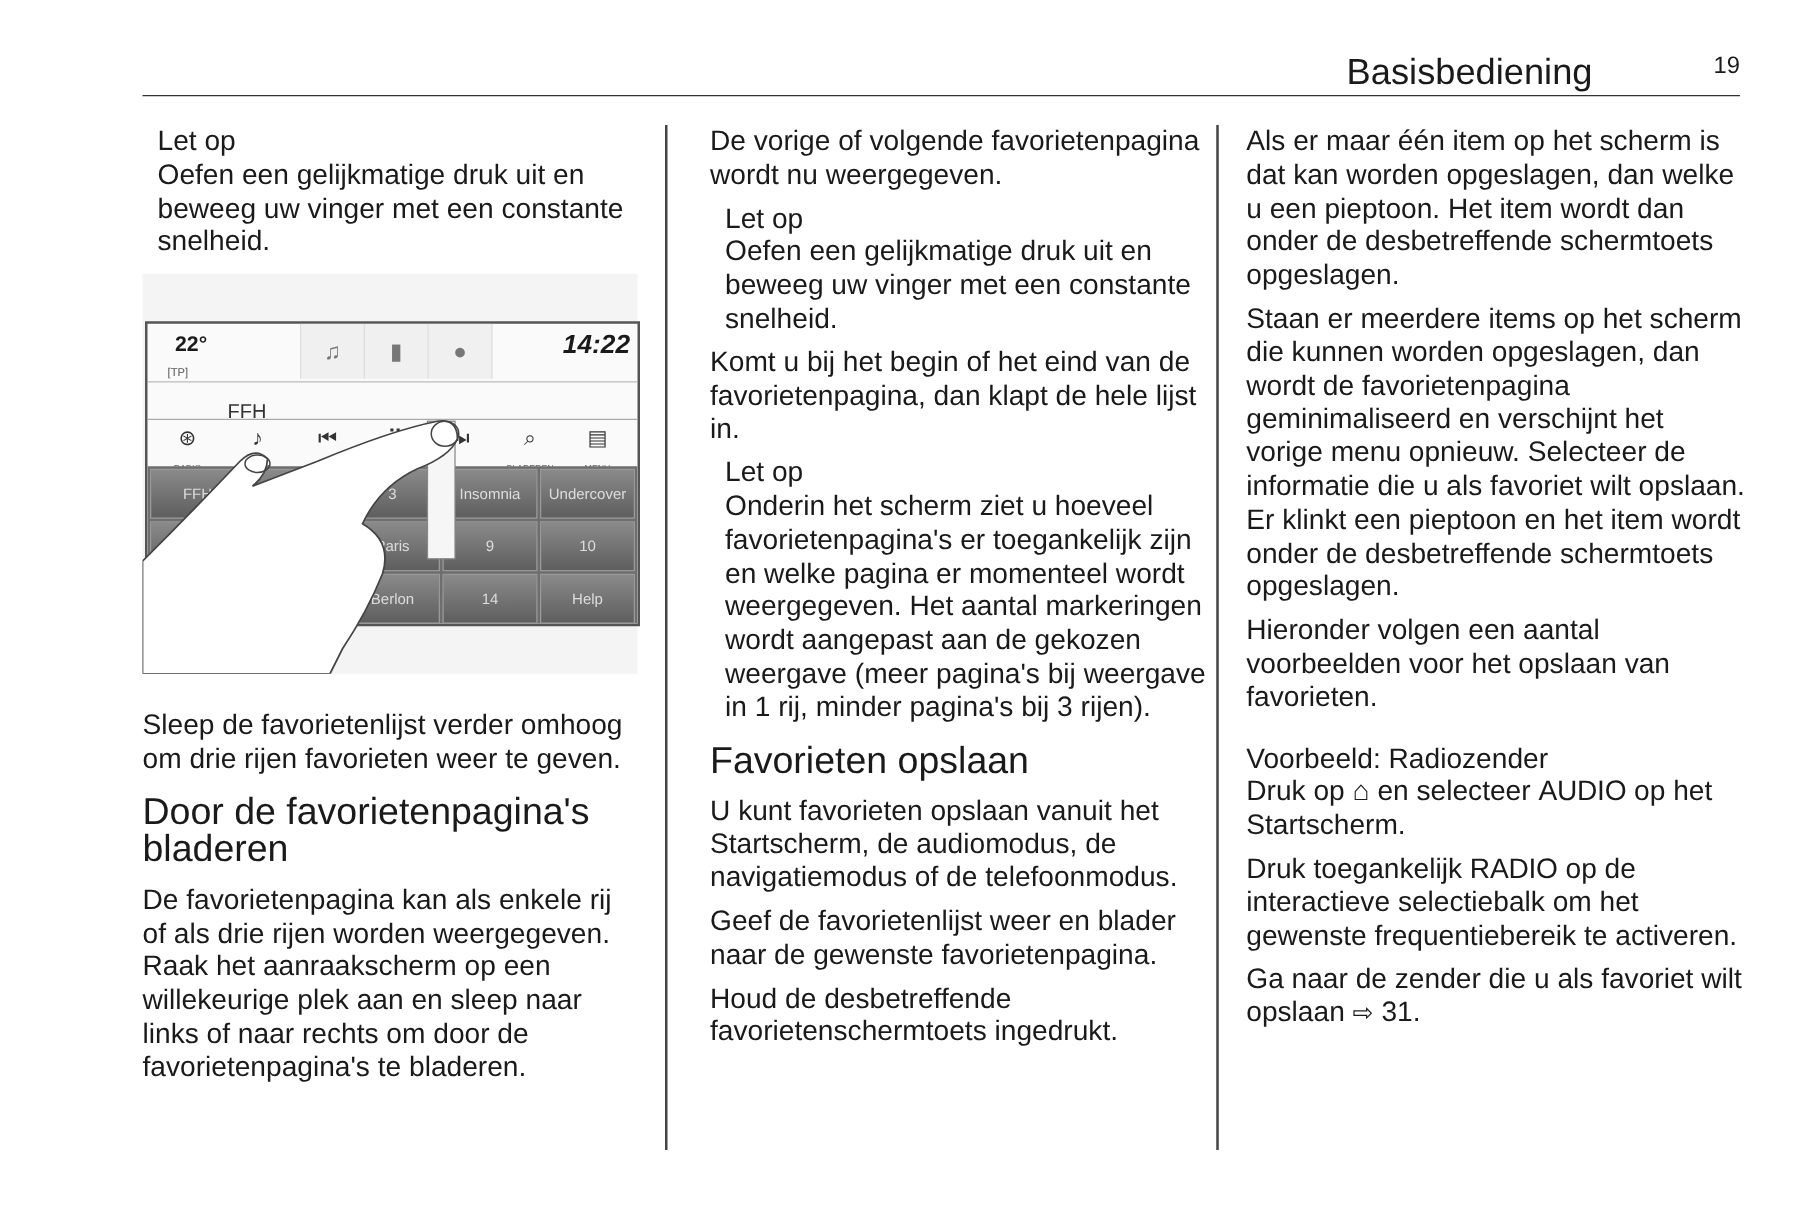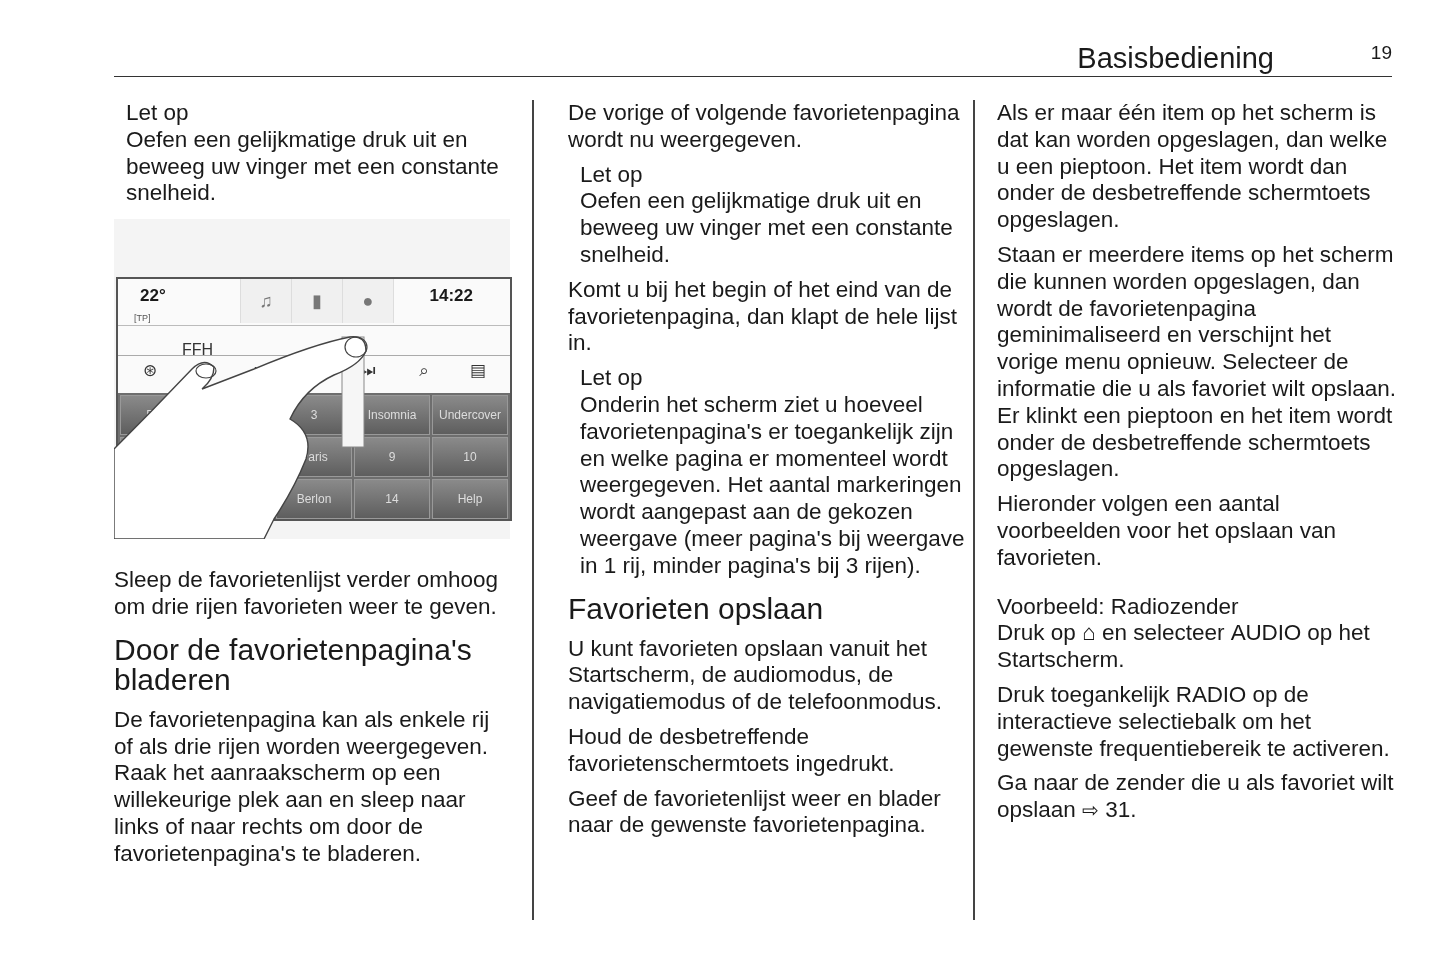--- a/index.html
+++ b/index.html
@@ -20,25 +20,25 @@
     .note { margin: 0 0 8px 12px; }
     .note .nt { display: block; }
     h2 { font-weight: normal; font-size: 30px; line-height: 30px; margin: 14px 0 12px 0; }
     .ex-title { display: block; margin-top: 22px; }
     .b { font-weight: normal; letter-spacing: -0.2px; }
     .ref { font-size: 20px; }
 
     
     .illus { position: relative; width: 396px; height: 320px; margin: 12px 0 28px 0; background: #f4f4f4; }
     .screen { position: absolute; left: 2px; top: 38px; width: 392px; height: 240px;
-              border: 2px solid #555; background: #fafafa; overflow: hidden; margin-top: 20px; }
+              border: 2px solid #555; background: #fafafa; overflow: hidden; }
     .topbar { position: absolute; left: 0; top: 0; width: 100%; height: 46px; border-bottom: 1px solid #bbb; }
     .temp { position: absolute; left: 22px; top: 4px; font-weight: bold; font-size: 17px; }
     .tp { position: absolute; left: 16px; top: 26px; font-size: 9px; color: #555; }
-    .clock { position: absolute; right: 37px; top: 4px; font-weight: bold; font-size: 17px; }
+    .clock { position: absolute; right: 6px; top: 4px; font-weight: bold; font-size: 21px; font-style: italic; }
     .tab { position: absolute; top: 0; width: 50px; height: 44px; border-left: 1px solid #ddd; background: #f0f0f0;
            display: flex; align-items: center; justify-content: center; color: #777; font-size: 18px; }
     .tab1 { left: 122px; } .tab2 { left: 173px; } .tab3 { left: 224px; border-right: 1px solid #ddd; }
     .station { position: absolute; left: 64px; top: 58px; font-size: 16px; color: #333; }
     .ctrlbar { position: absolute; left: 0; top: 76px; width: 100%; height: 38px; border-top: 1px solid #aaa; }
     .ctrl { position: absolute; top: 2px; width: 44px; text-align: center; font-size: 17px; color: #333; }
     .ctrl .lbl { display: block; font-size: 7px; color: #666; margin-top: -2px; }
     .grid { position: absolute; left: 0; top: 114px; width: 100%; height: 126px; background: #6e6e6e; }
     .cell { position: absolute; width: 74px; height: 38px; background: linear-gradient(#8a8a8a, #5e5e5e);
             border: 1px solid #999; color: #ddd; font-size: 12px; display: flex; align-items: center; justify-content: center; }
@@ -124,22 +124,22 @@
     <span class="nt">Let op</span>
     <span>Oefen een gelijkmatige druk uit en beweeg uw vinger met een constante snelheid.</span>
   </div>
   <p>Komt u bij het begin of het eind van de favorietenpagina, dan klapt de hele lijst in.</p>
   <div class="note">
     <span class="nt">Let op</span>
     <span>Onderin het scherm ziet u hoeveel favorietenpagina's er toegankelijk zijn en welke pagina er momenteel wordt weergegeven. Het aantal markeringen wordt aangepast aan de gekozen weergave (meer pagina's bij weergave in 1 rij, minder pagina's bij 3 rijen).</span>
   </div>
   <h2>Favorieten opslaan</h2>
   <p>U kunt favorieten opslaan vanuit het Startscherm, de audiomodus, de navigatiemodus of de telefoonmodus.</p>
+  <p>Geef de favorietenlijst weer en blader naar de gewenste favorietenpagina.</p>
   <p>Houd de desbetreffende favorietenschermtoets ingedrukt.</p>
-  <p>Geef de favorietenlijst weer en blader naar de gewenste favorietenpagina.</p>
 </div>
 
 <div class="col col3">
   <p>Als er maar één item op het scherm is dat kan worden opgeslagen, dan welke u een pieptoon. Het item wordt dan onder de desbetreffende schermtoets opgeslagen.</p>
   <p>Staan er meerdere items op het scherm die kunnen worden opgeslagen, dan wordt de favorietenpagina geminimaliseerd en verschijnt het vorige menu opnieuw. Selecteer de informatie die u als favoriet wilt opslaan. Er klinkt een pieptoon en het item wordt onder de desbetreffende schermtoets opgeslagen.</p>
   <p>Hieronder volgen een aantal voorbeelden voor het opslaan van favorieten.</p>
   <span class="ex-title">Voorbeeld: Radiozender</span>
   <p>
     <span>Druk op</span>
     <span>⌂</span>

